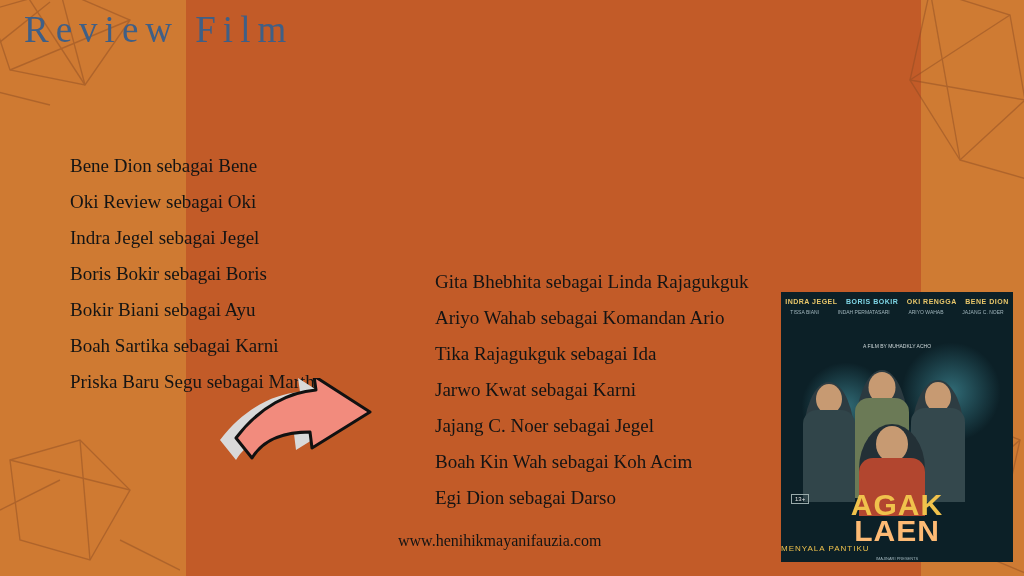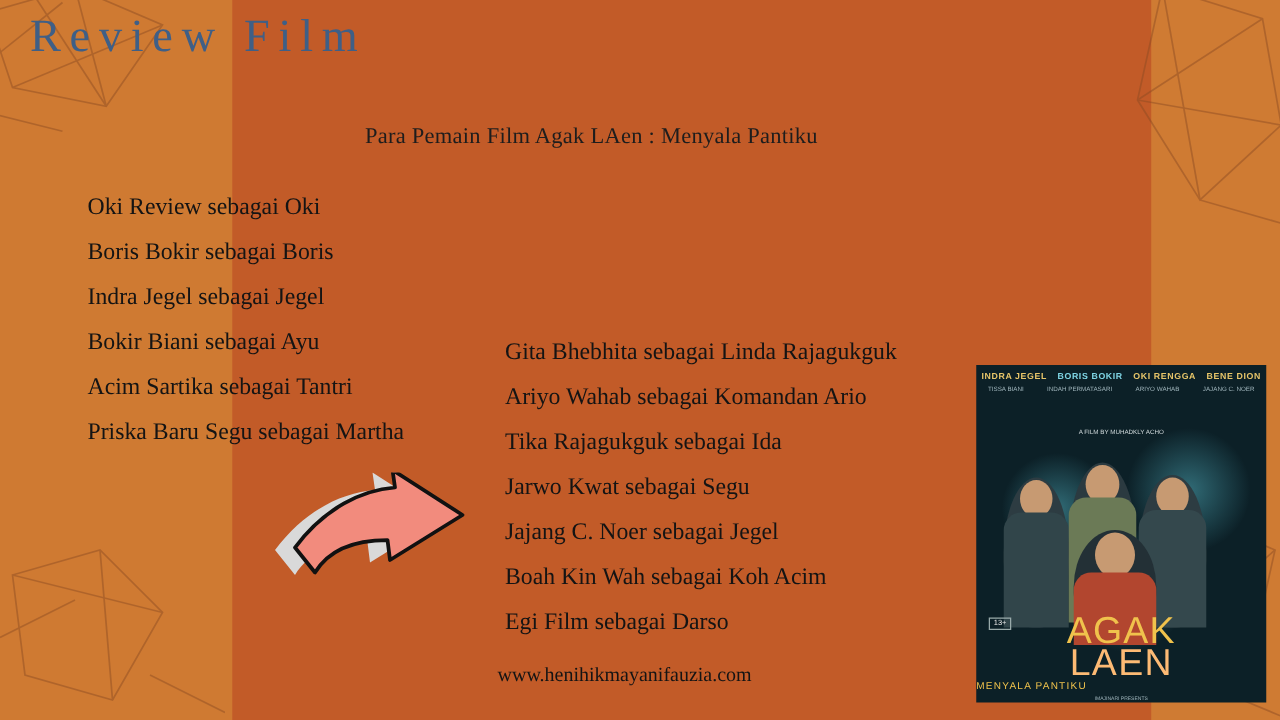--- a/index.html
+++ b/index.html
@@ -68,21 +68,21 @@
     position: absolute;
     color: #141414;
     font-size: 19px;
     line-height: 36px;
   }
   .cast-left {
     left: 70px;
     top: 148px;
   }
   .cast-right {
-    left: 404px;
+    left: 435px;
     top: 264px;
   }
   .cast-item { white-space: nowrap; }
 
   
   .website {
     position: absolute;
     left: 398px;
     top: 532px;
     font-size: 16px;
@@ -168,21 +168,21 @@
     position: absolute;
     border-radius: 50%;
     background: radial-gradient(circle, rgba(93,198,214,0.45) 0%, rgba(93,198,214,0) 70%);
   }
   .poster-title {
     position: absolute;
     bottom: 18px;
     left: 0; right: 0;
     text-align: center;
     font-family: "Liberation Sans", sans-serif;
-    font-weight: normal;
+    font-weight: bold;
     color: #f0c24c;
     font-size: 30px;
     line-height: 26px;
     letter-spacing: 1px;
   }
   .poster-title .l2 { color: #fdba74; }
   .poster-tagline {
     position: absolute;
     bottom: 9px;
     left: 0; right: 0;
@@ -264,39 +264,39 @@
         <path d="M20 10 L90 40 L70 130 L10 110 Z"></path>
         <path d="M20 10 L70 130"></path>
         <path d="M10 110 L90 40"></path>
         <path d="M40 150 L100 175"></path>
       </g>
     </svg>
   </div>
 
   <div class="title">Review Film</div>
 
-  <div class="subtitle">Para Pemain Film Agak LAen : Menyala Pantiku</div>
 
   <div class="cast-col cast-left">
+    <div class="cast-item">Bene Dion sebagai Bene</div>
     <div class="cast-item">Oki Review sebagai Oki</div>
+    <div class="cast-item">Indra Jegel sebagai Jegel</div>
     <div class="cast-item">Boris Bokir sebagai Boris</div>
-    <div class="cast-item">Indra Jegel sebagai Jegel</div>
     <div class="cast-item">Bokir Biani sebagai Ayu</div>
-    <div class="cast-item">Acim Sartika sebagai Tantri</div>
+    <div class="cast-item">Boah Sartika sebagai Karni</div>
     <div class="cast-item">Priska Baru Segu sebagai Martha</div>
   </div>
 
   <div class="cast-col cast-right">
     <div class="cast-item">Gita Bhebhita sebagai Linda Rajagukguk</div>
     <div class="cast-item">Ariyo Wahab sebagai Komandan Ario</div>
     <div class="cast-item">Tika Rajagukguk sebagai Ida</div>
-    <div class="cast-item">Jarwo Kwat sebagai Segu</div>
+    <div class="cast-item">Jarwo Kwat sebagai Karni</div>
     <div class="cast-item">Jajang C. Noer sebagai Jegel</div>
     <div class="cast-item">Boah Kin Wah sebagai Koh Acim</div>
-    <div class="cast-item">Egi Film sebagai Darso</div>
+    <div class="cast-item">Egi Dion sebagai Darso</div>
   </div>
 
   <div class="website">www.henihikmayanifauzia.com</div>
 
   <div class="arrow">
     <svg width="190" height="110" viewBox="0 0 190 110">
       <path d="M6 62 C30 30, 60 16, 86 14 L84 0 L140 36 L82 72 L80 56 C56 56, 34 62, 22 82 Z" fill="#d9d9d9"></path>
       <path d="M22 60 C46 28, 76 14, 102 12 L100 -2 L156 34 L98 70 L96 54 C72 54, 50 60, 38 80 Z" fill="#f28b7d" stroke="#111111" stroke-width="3" stroke-linejoin="round"></path>
     </svg>
   </div>

